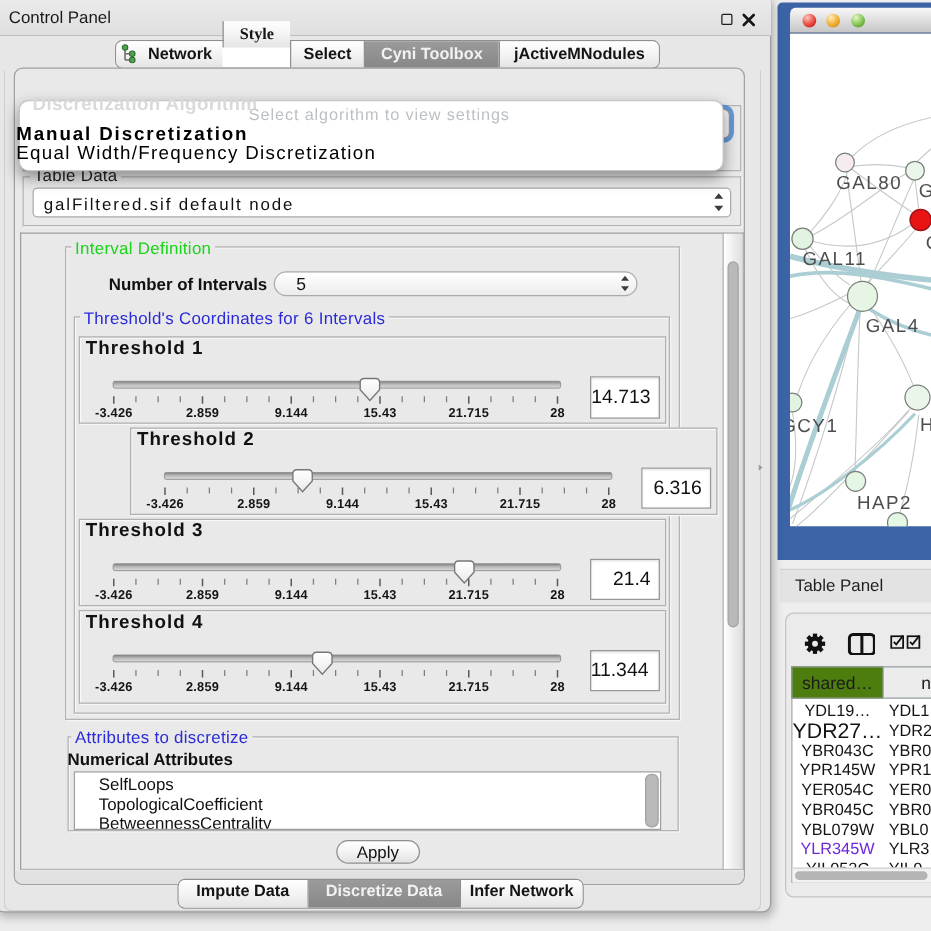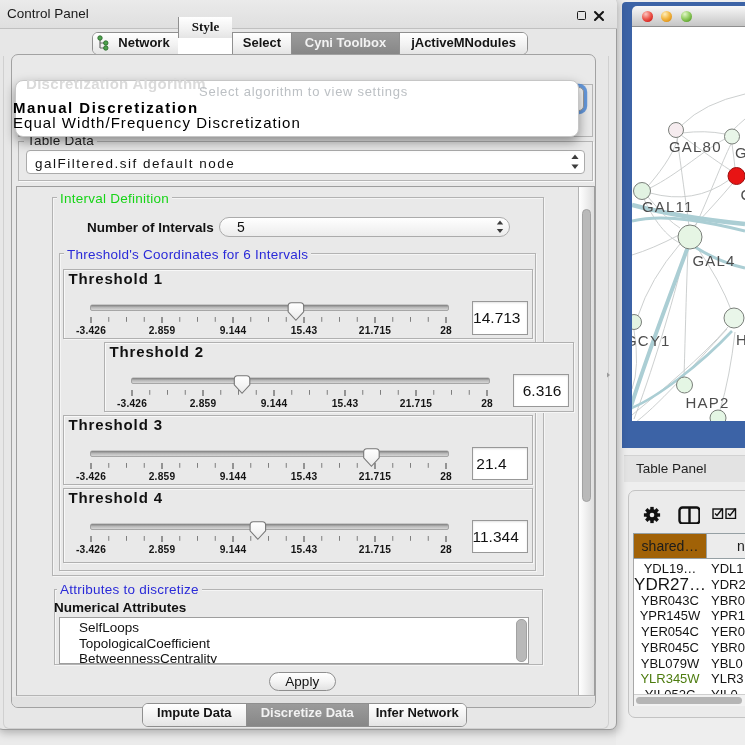--- a/index.html
+++ b/index.html
@@ -96,37 +96,37 @@
 <svg width="12" height="12" style="position:absolute;left:712px;top:507px">
       <rect x="1" y="2" width="9.5" height="9.5" fill="none" stroke="#111" stroke-width="1.4"></rect>
       <path d="M3,6.5 L5,8.5 L10.5,1.5" fill="none" stroke="#111" stroke-width="1.4"></path>
     </svg>
 <svg width="12" height="12" style="position:absolute;left:725px;top:507px">
       <rect x="1" y="2" width="9.5" height="9.5" fill="none" stroke="#111" stroke-width="1.4"></rect>
       <path d="M3,6.5 L5,8.5 L10.5,1.5" fill="none" stroke="#111" stroke-width="1.4"></path>
     </svg>
 
 <div class="abs" style="left:633px;top:533px;width:112px;height:173px;background:#ffffff;border:1px solid #a8a8a8;border-right:none;"></div>
-<div class="abs" style="left:633px;top:533px;width:74px;height:26px;background:#a16207;border:1px solid #96a0a4;font-size:14px;color:#1c1c1c;text-align:center;line-height:25px;">shared…</div>
+<div class="abs" style="left:633px;top:533px;width:74px;height:26px;background:#4d7c0f;border:1px solid #96a0a4;font-size:14px;color:#1c1c1c;text-align:center;line-height:25px;">shared…</div>
 <div class="abs" style="left:707px;top:533px;width:38px;height:26px;background:#ececec;border-top:1px solid #96a0a4;border-bottom:1px solid #96a0a4;font-size:14px;color:#1c1c1c;line-height:25px;padding-left:30px;overflow:hidden;">na</div>
 <div style="position:absolute;left:633px;top:561.3px;width:74px;height:16px;font-size:13px;color:#141414;text-align:center;line-height:16px;">YDL19…</div>
     <div style="position:absolute;left:711px;top:561.3px;width:40px;height:16px;font-size:13px;color:#141414;line-height:16px;">YDL1</div>
     <div style="position:absolute;left:633px;top:577.0px;width:74px;height:16px;font-size:17px;color:#141414;text-align:center;line-height:16px;">YDR27…</div>
     <div style="position:absolute;left:711px;top:577.0px;width:40px;height:16px;font-size:13px;color:#141414;line-height:16px;">YDR2</div>
     <div style="position:absolute;left:633px;top:592.7px;width:74px;height:16px;font-size:13px;color:#141414;text-align:center;line-height:16px;">YBR043C</div>
     <div style="position:absolute;left:711px;top:592.7px;width:40px;height:16px;font-size:13px;color:#141414;line-height:16px;">YBR0</div>
     <div style="position:absolute;left:633px;top:608.4px;width:74px;height:16px;font-size:13px;color:#141414;text-align:center;line-height:16px;">YPR145W</div>
     <div style="position:absolute;left:711px;top:608.4px;width:40px;height:16px;font-size:13px;color:#141414;line-height:16px;">YPR1</div>
     <div style="position:absolute;left:633px;top:624.1px;width:74px;height:16px;font-size:13px;color:#141414;text-align:center;line-height:16px;">YER054C</div>
     <div style="position:absolute;left:711px;top:624.1px;width:40px;height:16px;font-size:13px;color:#141414;line-height:16px;">YER0</div>
     <div style="position:absolute;left:633px;top:639.8px;width:74px;height:16px;font-size:13px;color:#141414;text-align:center;line-height:16px;">YBR045C</div>
     <div style="position:absolute;left:711px;top:639.8px;width:40px;height:16px;font-size:13px;color:#141414;line-height:16px;">YBR0</div>
     <div style="position:absolute;left:633px;top:655.5px;width:74px;height:16px;font-size:13px;color:#141414;text-align:center;line-height:16px;">YBL079W</div>
     <div style="position:absolute;left:711px;top:655.5px;width:40px;height:16px;font-size:13px;color:#141414;line-height:16px;">YBL0</div>
-    <div style="position:absolute;left:633px;top:671.2px;width:74px;height:16px;font-size:13px;color:#4d7c0f;text-align:center;line-height:16px;">YLR345W</div>
+    <div style="position:absolute;left:633px;top:671.2px;width:74px;height:16px;font-size:13px;color:#6d28d9;text-align:center;line-height:16px;">YLR345W</div>
     <div style="position:absolute;left:711px;top:671.2px;width:40px;height:16px;font-size:13px;color:#141414;line-height:16px;">YLR3</div>
     <div style="position:absolute;left:633px;top:686.9px;width:74px;height:16px;font-size:13px;color:#141414;text-align:center;line-height:16px;">YIL052C</div>
     <div style="position:absolute;left:711px;top:686.9px;width:40px;height:16px;font-size:13px;color:#141414;line-height:16px;">YIL0</div>
 <div class="abs" style="left:634px;top:694px;width:111px;height:11.5px;background:#f2f2f2;border-top:1px solid #cfcfcf;"></div>
 <div class="abs" style="left:636px;top:697.2px;width:106px;height:7.2px;background:#b5b5b5;border-radius:3.6px;"></div>
 
 <div class="abs" style="left:-4px;top:-4px;width:621px;height:734px;background:#e7e7e7;border:1px solid #9c9c9c;border-radius:7px;box-shadow:2px 3px 8px rgba(0,0,0,0.25);"></div>
 
 <div class="abs" style="left:-4px;top:-4px;width:621px;height:33px;background:linear-gradient(#ececec,#dfdfdf);border-bottom:1px solid #c0c0c0;border-radius:7px 7px 0 0;"></div>
 <div class="abs" style="left:7px;top:5.5px;font-size:13.5px;color:#1a1a1a;">Control Panel</div>
@@ -321,21 +321,21 @@
         <text x="27.0" y="63.5" text-anchor="middle" font-size="10.2" letter-spacing="0.2" font-weight="bold" fill="#141414" font-family="Liberation Sans, sans-serif">-3.426</text>
         <text x="98.0" y="63.5" text-anchor="middle" font-size="10.2" letter-spacing="0.2" font-weight="bold" fill="#141414" font-family="Liberation Sans, sans-serif">2.859</text>
         <text x="169.0" y="63.5" text-anchor="middle" font-size="10.2" letter-spacing="0.2" font-weight="bold" fill="#141414" font-family="Liberation Sans, sans-serif">9.144</text>
         <text x="240.0" y="63.5" text-anchor="middle" font-size="10.2" letter-spacing="0.2" font-weight="bold" fill="#141414" font-family="Liberation Sans, sans-serif">15.43</text>
         <text x="311.0" y="63.5" text-anchor="middle" font-size="10.2" letter-spacing="0.2" font-weight="bold" fill="#141414" font-family="Liberation Sans, sans-serif">21.715</text>
         <text x="382.0" y="63.5" text-anchor="middle" font-size="10.2" letter-spacing="0.2" font-weight="bold" fill="#141414" font-family="Liberation Sans, sans-serif">28</text>
         <g transform="translate(298.94,32)">
           <path d="M0.75,4 Q0.75,0.75 4,0.75 L13,0.75 Q16.25,0.75 16.25,4 L16.25,9.8 L8.5,18.3 L0.75,9.8 Z" fill="url(#thg3)" stroke="#777777" stroke-width="1.1"></path>
         </g>
       </svg>
-  <div style="position:absolute;left:407.5px;top:31px;width:56px;height:33.5px;background:#fff;border:1px solid #989898;box-shadow:inset 0 1px 2px rgba(0,0,0,0.12);font-size:15.5px;color:#111;text-align:right;line-height:32px;padding-right:20px;box-sizing:border-box;">21.4</div>
+  <div style="position:absolute;left:407.5px;top:31px;width:56px;height:33.5px;background:#fff;border:1px solid #989898;box-shadow:inset 0 1px 2px rgba(0,0,0,0.12);font-size:15.5px;color:#111;text-align:right;line-height:32px;padding-right:6px;box-sizing:border-box;">21.4</div>
 </div>
 <div style="position:absolute;left:63px;top:487.5px;width:470px;height:75px;background:#e9e9e9;border:1px solid #b0b0b0;box-shadow:inset 1px 1px 0 #f8f8f8, 1px 1px 0 #f6f6f6;">
   <div style="position:absolute;left:4.5px;top:0px;font-size:15px;letter-spacing:0.85px;font-weight:bold;color:#111;">Threshold 4</div>
   <svg width="470" height="71" style="position:absolute;left:0;top:0">
         <defs>
           <linearGradient id="trg4" x1="0" y1="0" x2="0" y2="1">
             <stop offset="0" stop-color="#7e7e7e"></stop>
             <stop offset="0.45" stop-color="#b9b9b9"></stop>
             <stop offset="1" stop-color="#dcdcdc"></stop>
           </linearGradient>

